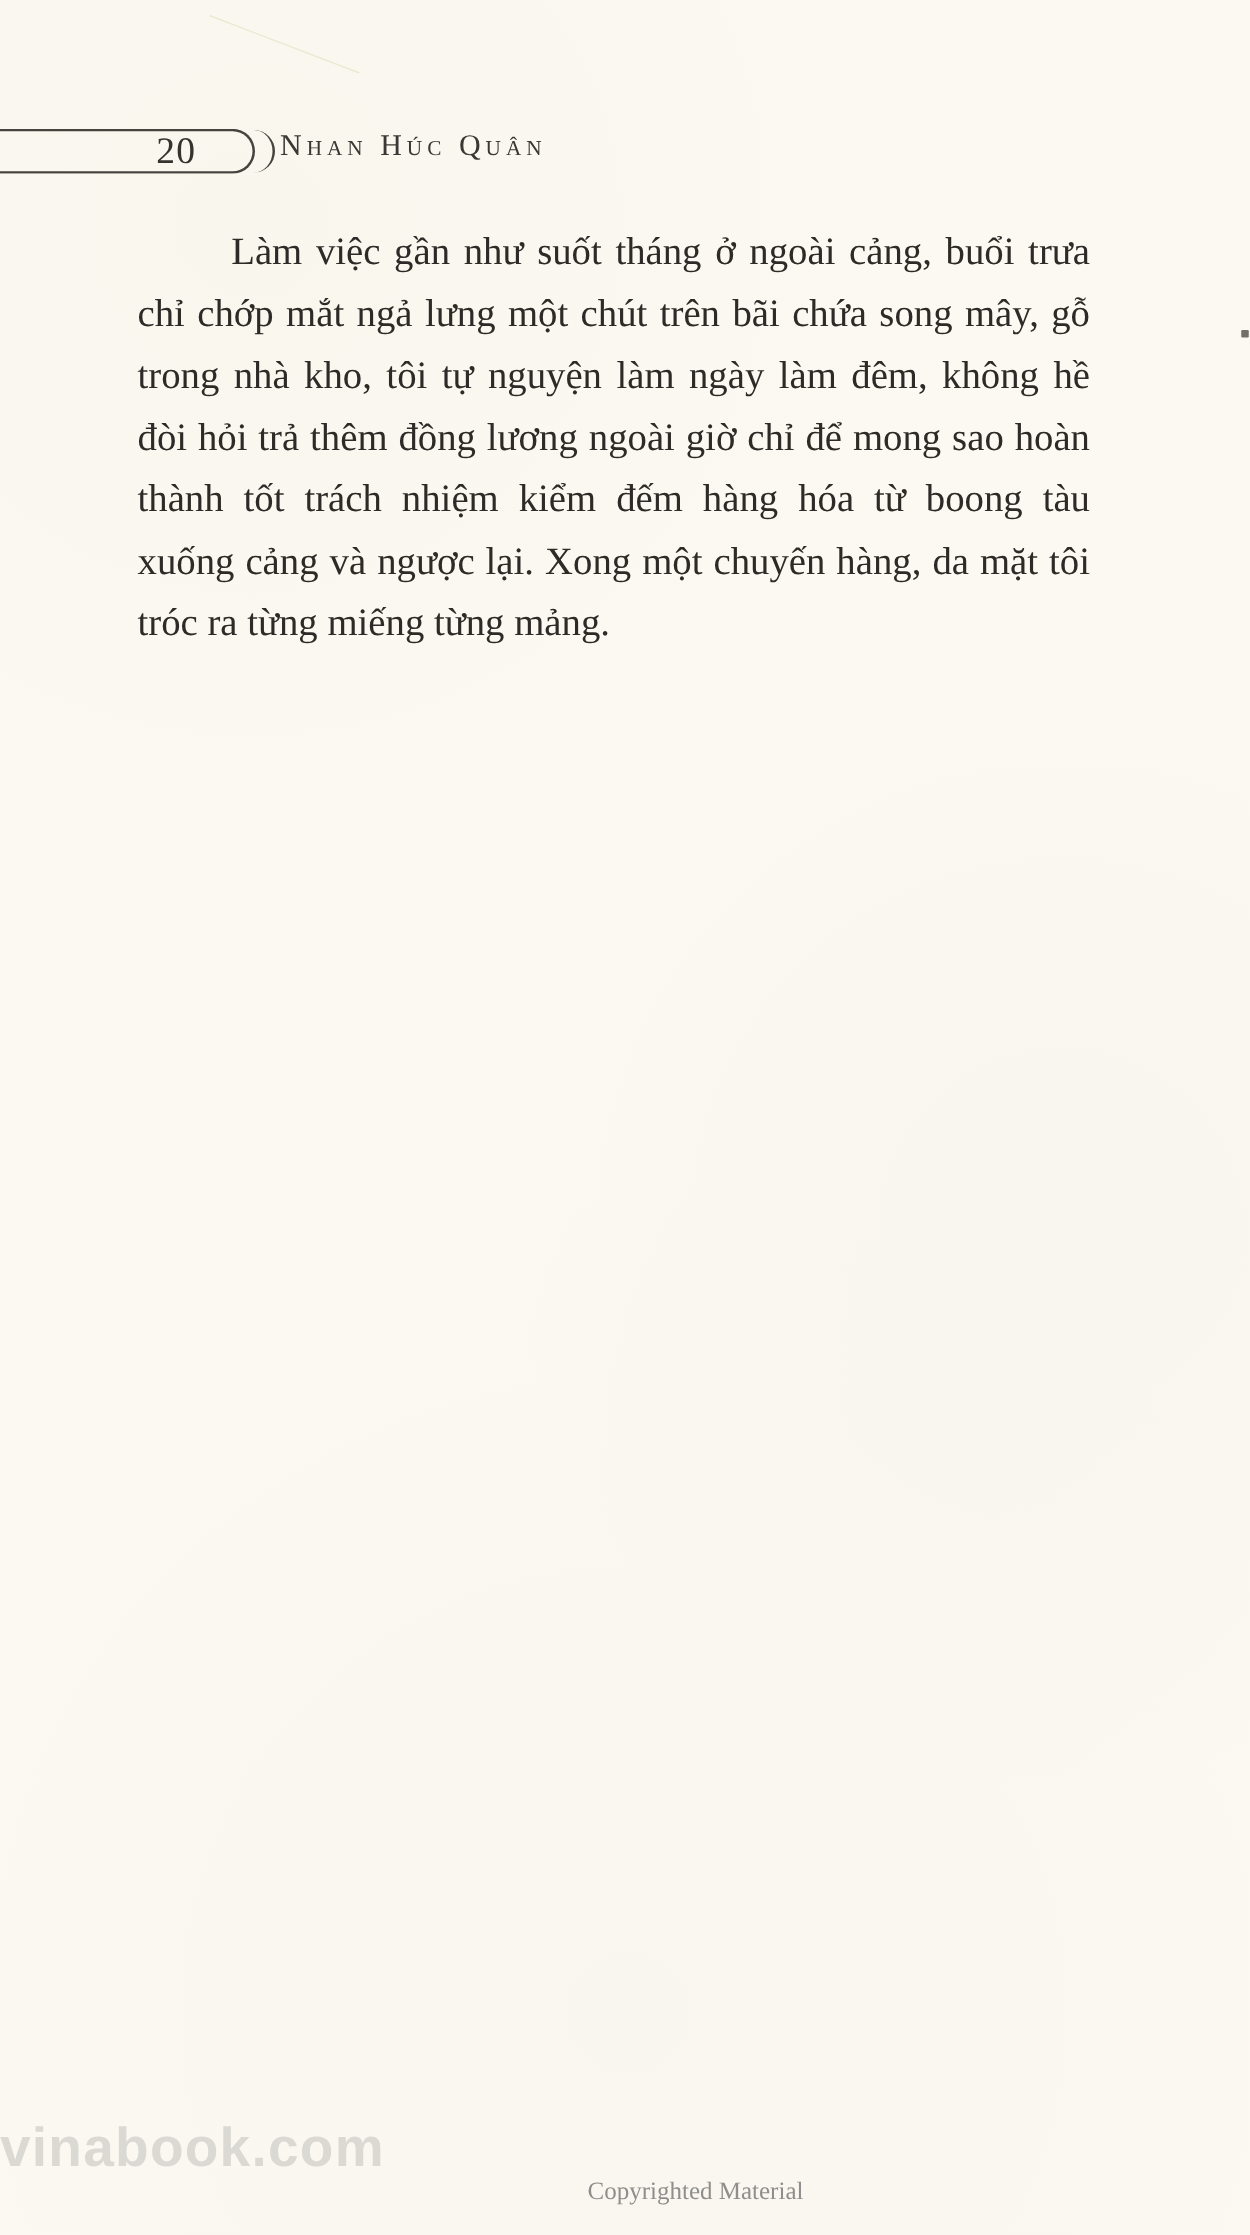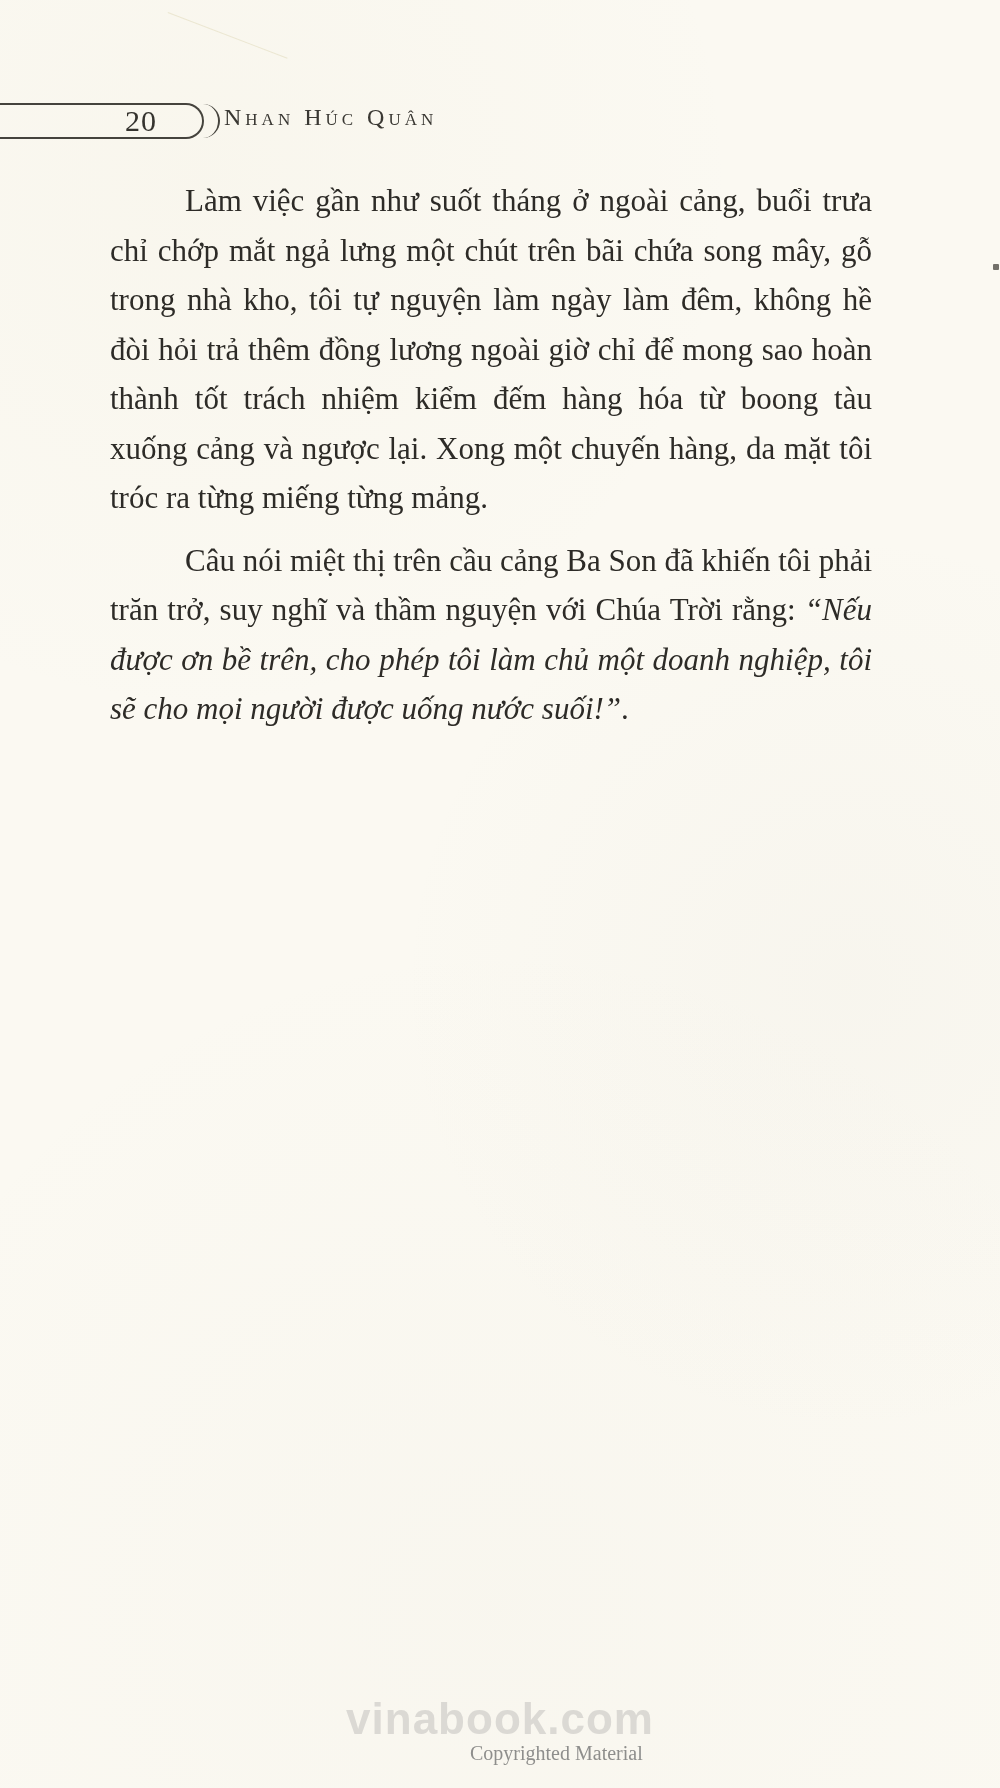--- a/index.html
+++ b/index.html
@@ -91,21 +91,20 @@
     margin: 12px 0 13px 0;
     text-indent: 75px;
   }
   .page-body .italic { font-style: italic; }
 
   
   .watermark {
     position: absolute;
     left: 0; top: 1694px;
     width: 1000px;
-    text-align: center;
     font-family: "Liberation Sans", "DejaVu Sans", sans-serif;
     font-size: 44px;
     font-weight: bold;
     letter-spacing: 1px;
     color: #dbd9d4;
   }
   .copyright-notice {
     position: absolute;
     left: 470px; top: 1742px;
     font-family: Liberation Serif, serif;
@@ -124,19 +123,18 @@
 <header>
   <div class="page-number-tab">
     <span class="page-number">20</span>
   </div>
   <div class="tab-echo-arc"></div>
   <div class="running-title">Nhan Húc Quân</div>
 </header>
 
 <main class="page-body">
     <p class="para"><span class="">Làm việc gần như suốt tháng ở ngoài cảng, buổi trưa chỉ chớp mắt ngả lưng một chút trên bãi chứa song mây, gỗ trong nhà kho, tôi tự nguyện làm ngày làm đêm, không hề đòi hỏi trả thêm đồng lương ngoài giờ chỉ để mong sao hoàn thành tốt trách nhiệm kiểm đếm hàng hóa từ boong tàu xuống cảng và ngược lại. Xong một chuyến hàng, da mặt tôi tróc ra từng miếng từng mảng.</span></p>
-    <p class="para"><span class="">Câu nói miệt thị trên cầu cảng Ba Son đã khiến tôi phải trăn trở, suy nghĩ và thầm nguyện với Chúa Trời rằng: </span><span class="italic">“Nếu được ơn bề trên, cho phép tôi làm chủ một doanh nghiệp, tôi sẽ cho mọi người được uống nước suối!”</span><span class="">.</span></p>
   </main>
 
 <footer>
   <div class="watermark">vinabook.com</div>
   <div class="copyright-notice">Copyrighted Material</div>
 </footer>
 
 </body></html>

